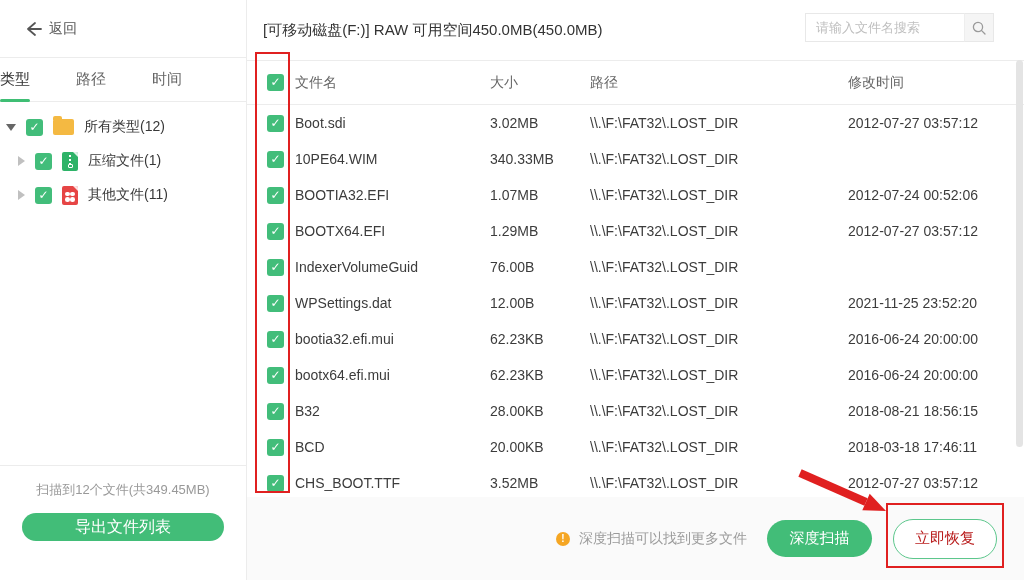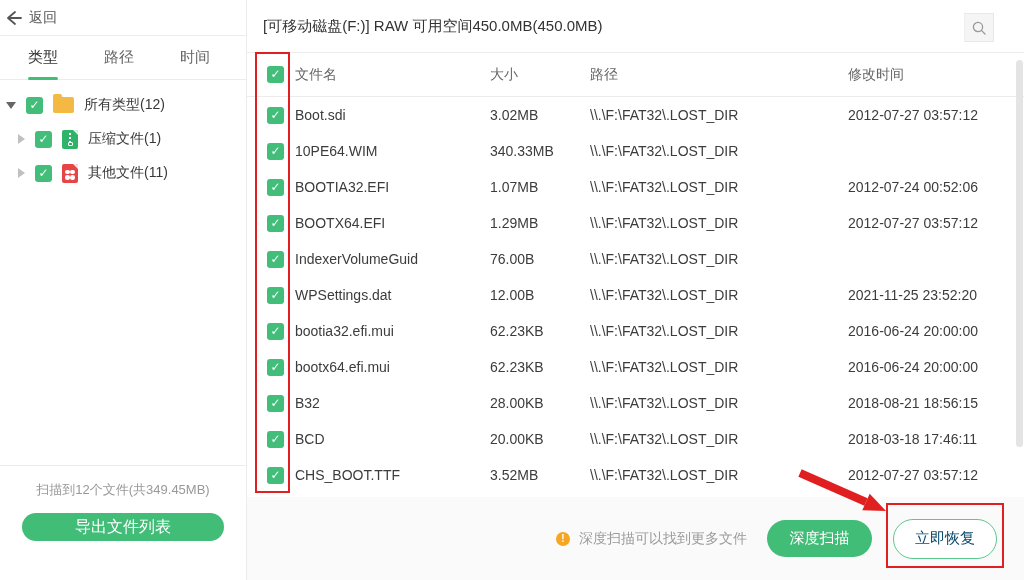--- a/index.html
+++ b/index.html
@@ -2,24 +2,24 @@
 <html><head>
 <meta charset="utf-8">
 <style>
   * { margin:0; padding:0; box-sizing:border-box; }
   html,body { width:1024px; height:580px; }
   body { font-family:"Liberation Sans","DejaVu Sans",sans-serif; background:#fff; overflow:hidden; }
   .app { position:relative; width:1024px; height:580px; background:#fff; border-bottom:1px solid #e5e5e5; }
 
   
   .sidebar { position:absolute; left:0; top:0; width:247px; height:580px; border-right:1px solid #ececec; background:#fff; }
-  .sidebar-top { height:36px; border-bottom:1px solid #ececec; display:flex; align-items:center; padding-left:4px; }
+  .sidebar-top { height:58px; border-bottom:1px solid #ececec; display:flex; align-items:center; padding-left:24px; }
   .back-btn { display:flex; align-items:center; gap:7px; cursor:pointer; color:#555; font-size:14px; }
   .back-arrow { width:18px; height:18px; }
-  .tabs { height:44px; border-bottom:1px solid #ececec; display:flex; align-items:center; padding-left:28px; gap:46px; }
+  .tabs { height:44px; border-bottom:1px solid #ececec; display:flex; align-items:center; gap:46px; }
   .tab { font-size:15px; color:#666; position:relative; height:44px; display:flex; align-items:center; cursor:pointer; }
   .tab.active { color:#333; }
   .tab.active::after { content:""; position:absolute; left:0; right:0; bottom:0; height:3px; background:#3fbe74; border-radius:2px; }
 
   .tree { padding-top:8px; }
   .tree-row { height:34px; display:flex; align-items:center; }
   .tree-row.lv0 { padding-left:6px; }
   .tree-row.lv1 { padding-left:18px; }
   .tri { width:0; height:0; margin-right:10px; }
   .tri.down { border-left:5px solid transparent; border-right:5px solid transparent; border-top:7px solid #666; }
@@ -42,40 +42,40 @@
   .petals i:nth-child(1){left:0;top:0} .petals i:nth-child(2){right:0;top:0}
   .petals i:nth-child(3){left:0;bottom:0} .petals i:nth-child(4){right:0;bottom:0}
 
   .sidebar-footer { position:absolute; left:0; right:0; bottom:0; height:115px; border-top:1px solid #ececec; text-align:center; }
   .scan-summary { margin-top:15px; font-size:13px; color:#999; }
   .btn-green { background:#42bd78; color:#fff; border:none; border-radius:22px; cursor:pointer; font-family:inherit; }
   .export-btn { display:block; margin:14px auto 0; width:202px; height:28px; font-size:16px; }
 
   
   .main { position:absolute; left:247px; top:0; right:0; height:580px; }
-  .main-top { height:53px; border-bottom:1px solid #ececec; display:flex; align-items:center; padding-left:16px; position:relative; }
+  .main-top { height:61px; border-bottom:1px solid #ececec; display:flex; align-items:center; padding-left:16px; position:relative; }
   .drive-title { font-size:15px; color:#333; }
   .search-wrap { position:absolute; right:30px; top:13px; height:29px; display:flex; }
   .search-input { width:159px; height:29px; border:1px solid #e8e8e8; border-right:none; padding:0 10px; font-size:13px; color:#666; outline:none; font-family:inherit; }
   .search-input::placeholder { color:#bfbfbf; }
   .search-btn { width:30px; height:29px; background:#f5f5f5; border:1px solid #e8e8e8; border-left:1px solid #eee; display:flex; align-items:center; justify-content:center; cursor:pointer; }
 
   .thead { height:44px; border-bottom:1px solid #ececec; display:flex; align-items:center; font-size:14px; color:#666; }
   .trow { height:36px; display:flex; align-items:center; font-size:14px; color:#3c3c3c; }
   .col-check { width:48px; padding-left:20px; flex:none; display:flex; align-items:center; }
   .col-name { width:195px; flex:none; }
   .col-size { width:100px; flex:none; }
   .col-path { width:258px; flex:none; }
   .col-time { flex:1; }
 
   .main-footer { position:absolute; left:0; right:0; bottom:0; height:83px; background:#fafafa; display:flex; align-items:center; justify-content:flex-end; padding-right:27px; }
   .hint { display:flex; align-items:center; gap:9px; font-size:14px; color:#9b9b9b; }
   .warn-icon { width:14px; height:14px; background:#f5a623; border-radius:50%; color:#fff; font-size:10px; font-weight:bold; text-align:center; line-height:14px; flex:none; }
   .deepscan-btn { width:105px; height:37px; font-size:15px; margin-left:20px; }
-  .recover-btn { width:104px; height:40px; margin-left:21px; background:#fff; border:1px solid #5cc78c; border-radius:21px; color:#0c4a6e; font-size:15px; cursor:pointer; font-family:Liberation Sans, sans-serif; }
+  .recover-btn { width:104px; height:40px; margin-left:21px; background:#fff; border:1px solid #5cc78c; border-radius:21px; color:#b91c1c; font-size:15px; cursor:pointer; font-family:Liberation Sans, sans-serif; }
 
   .scroll-thumb { position:absolute; right:1px; top:60px; width:7px; height:387px; background:#e4e4e4; border-radius:4px; }
 
   
   .anno-rect { position:absolute; border:2px solid #e02020; pointer-events:none; }
   .anno-col { left:255px; top:52px; width:35px; height:441px; }
   .anno-recover { left:886px; top:503px; width:118px; height:65px; }
   .anno-arrow { position:absolute; left:780px; top:455px; pointer-events:none; }
 </style>
 </head>
@@ -133,20 +133,21 @@
     <div class="sidebar-footer">
       <div class="scan-summary">扫描到12个文件(共349.45MB)</div>
       <button class="btn-green export-btn">导出文件列表</button>
     </div>
   </div>
 
   <div class="main">
     <div class="main-top">
       <span class="drive-title">[可移动磁盘(F:)] RAW 可用空间450.0MB(450.0MB)</span>
       <div class="search-wrap">
+        <input class="search-input" placeholder="请输入文件名搜索" style="">
         <div class="search-btn">
           <svg width="16" height="16" viewBox="0 0 16 16">
             <circle cx="7" cy="7" r="4.6" stroke="#9a9a9a" stroke-width="1.3" fill="none"></circle>
             <path d="M10.4 10.4 L14 14" stroke="#9a9a9a" stroke-width="1.3" stroke-linecap="round"></path>
           </svg>
         </div>
       </div>
     </div>
 
     <div class="thead">

